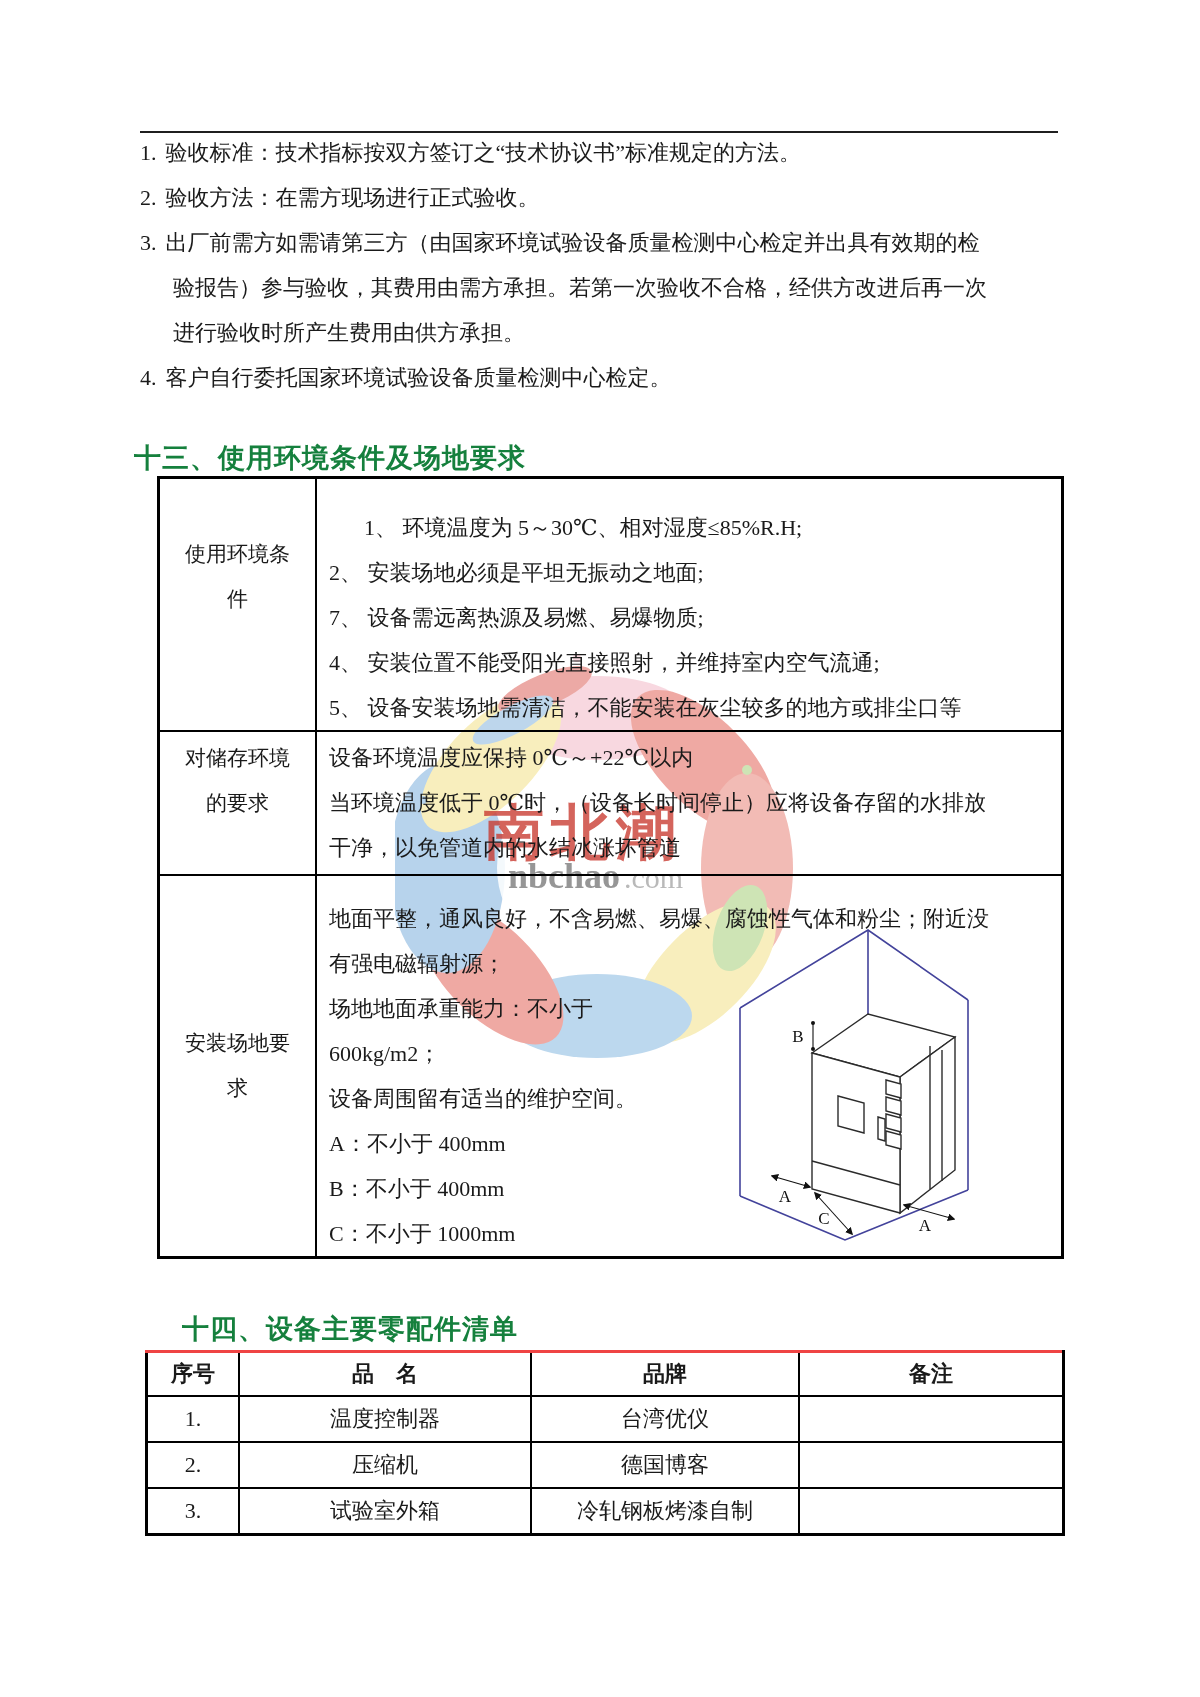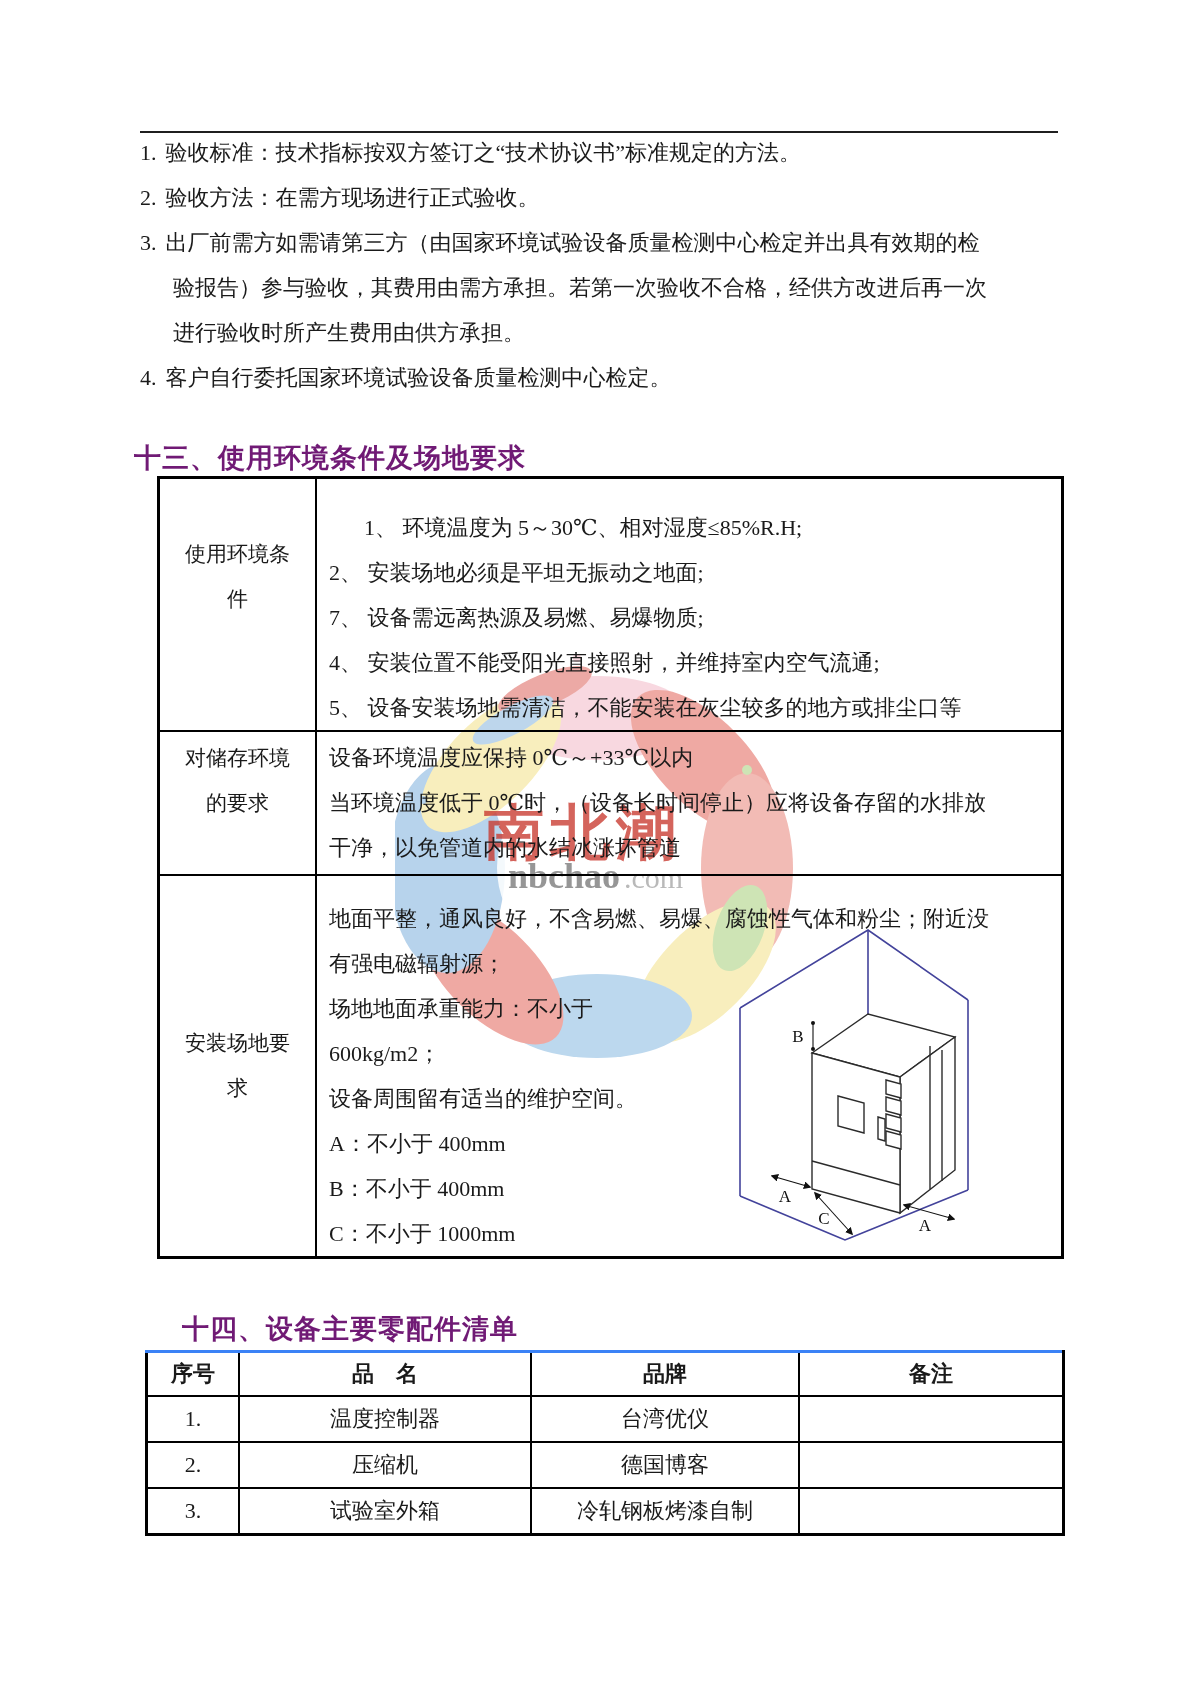--- a/index.html
+++ b/index.html
@@ -16,21 +16,21 @@
   
   .top-rule{left:140px;top:131px;width:918px;height:2px;background:#1f1f1f;z-index:3;}
   
   .acc-list{left:140px;top:130px;width:925px;font-size:22px;line-height:45px;z-index:3;}
   .acc-item{padding-left:33px;text-indent:-33px;}
   .acc-item .num{margin-right:9px;}
   .acc-item .txt{white-space:pre-wrap;}
   
   .sec-heading{
     font-family:"Liberation Sans","DejaVu Sans",sans-serif;
-    font-weight:700;font-size:27px;color:#701a75;z-index:3;letter-spacing:1px;
+    font-weight:700;font-size:27px;color:#15803d;z-index:3;letter-spacing:1px;
   }
   .h13{left:134px;top:440px;}
   .h14{left:134px;top:1311px;margin-left:48px;}
   
   .t13{left:157px;top:476px;z-index:3;border-collapse:collapse;table-layout:fixed;}
   .t13 td{border:2px solid #000;padding:0;vertical-align:middle;}
   .t13 tr td:first-child{border-left:3px solid #000;}
   .t13 tr td:last-child{border-right:3px solid #000;}
   .t13 tr:first-child td{border-top:3px solid #000;}
   .t13 tr:last-child td{border-bottom:3px solid #000;}
@@ -41,21 +41,21 @@
   .t13 .cont{width:744px;vertical-align:top;font-size:22px;line-height:45px;}
   .t13 .cont .cl{padding-left:12px;white-space:nowrap;}
   .pt26{padding-top:26px;margin-left:35px;}
   .pt3{padding-top:3px;}
   .pt2{padding-top:20px;}
   
   .t14{left:145px;top:1350px;z-index:3;border-collapse:collapse;table-layout:fixed;}
   .t14 td,.t14 th{border:2px solid #000;padding:0;text-align:center;vertical-align:middle;font-size:22px;}
   .t14 tr td:first-child,.t14 tr th:first-child{border-left:3px solid #000;}
   .t14 tr td:last-child,.t14 tr th:last-child{border-right:3px solid #000;}
-  .t14 tr:first-child th{border-top:3px solid #3b82f6;}
+  .t14 tr:first-child th{border-top:3px solid #ef4444;}
   .t14 tr:last-child td{border-bottom:3px solid #000;}
   .t14 th{font-family:"Liberation Sans","DejaVu Sans",sans-serif;font-weight:700;}
   
   .wm{left:395px;top:650px;z-index:0;}
   .diagram{left:658px;top:890px;z-index:2;}
   .dimtxt{font-family:"Liberation Serif","DejaVu Serif",serif;font-size:17px;fill:#111;}
 </style>
 </head>
 <body>
 
@@ -121,21 +121,21 @@
         <div class="cl">7、 设备需远离热源及易燃、易爆物质;</div>
         <div class="cl">4、 安装位置不能受阳光直接照射，并维持室内空气流通;</div>
         <div class="cl">5、 设备安装场地需清洁，不能安装在灰尘较多的地方或排尘口等</div>
       </td>
     </tr>
     <tr>
       <td class="lab" style="height:142px;">
         <div class="labwrap off2">对储存环境的要求</div>
       </td>
       <td class="cont" style="height:142px;">
-        <div class="cl pt3">设备环境温度应保持 0℃～+33℃以内</div>
+        <div class="cl pt3">设备环境温度应保持 0℃～+22℃以内</div>
         <div class="cl">当环境温度低于 0℃时，（设备长时间停止）应将设备存留的水排放</div>
         <div class="cl">干净，以免管道内的水结冰涨坏管道</div>
       </td>
     </tr>
     <tr>
       <td class="lab" style="height:379px;">
         <div class="labwrap">安装场地要求</div>
       </td>
       <td class="cont" style="height:379px;">
         <div class="cl pt2">地面平整，通风良好，不含易燃、易爆、腐蚀性气体和粉尘；附近没</div>

